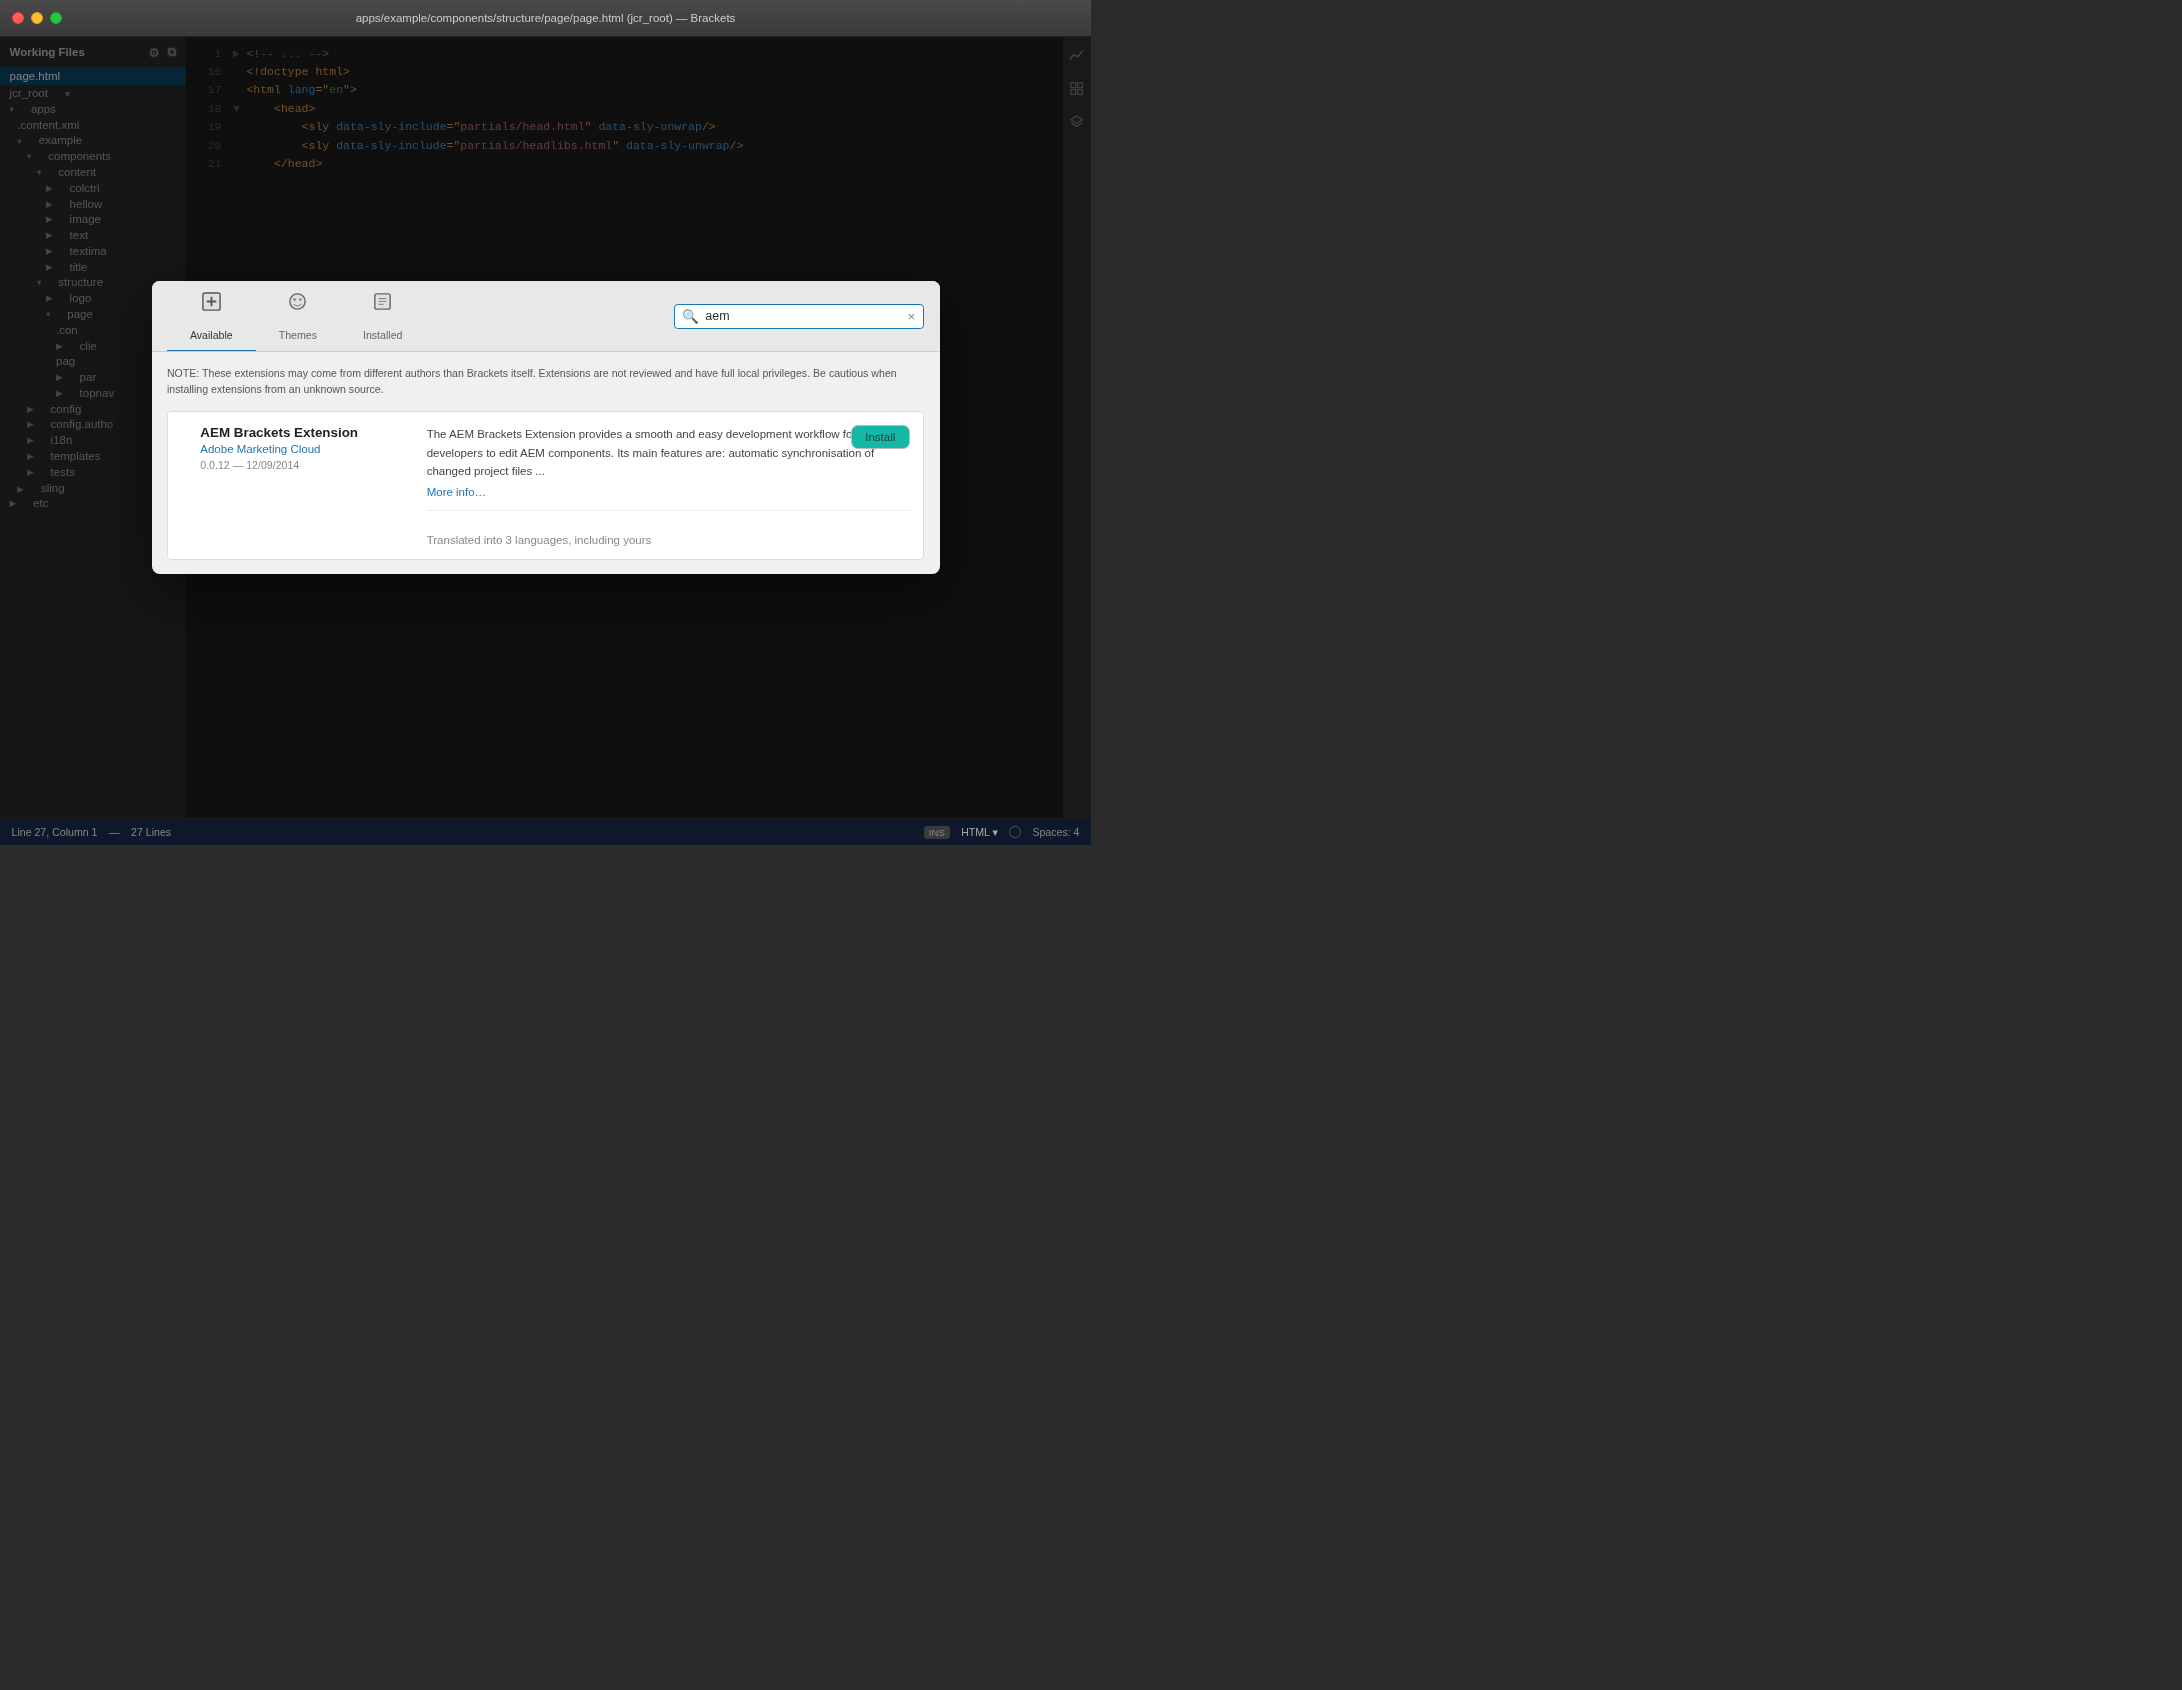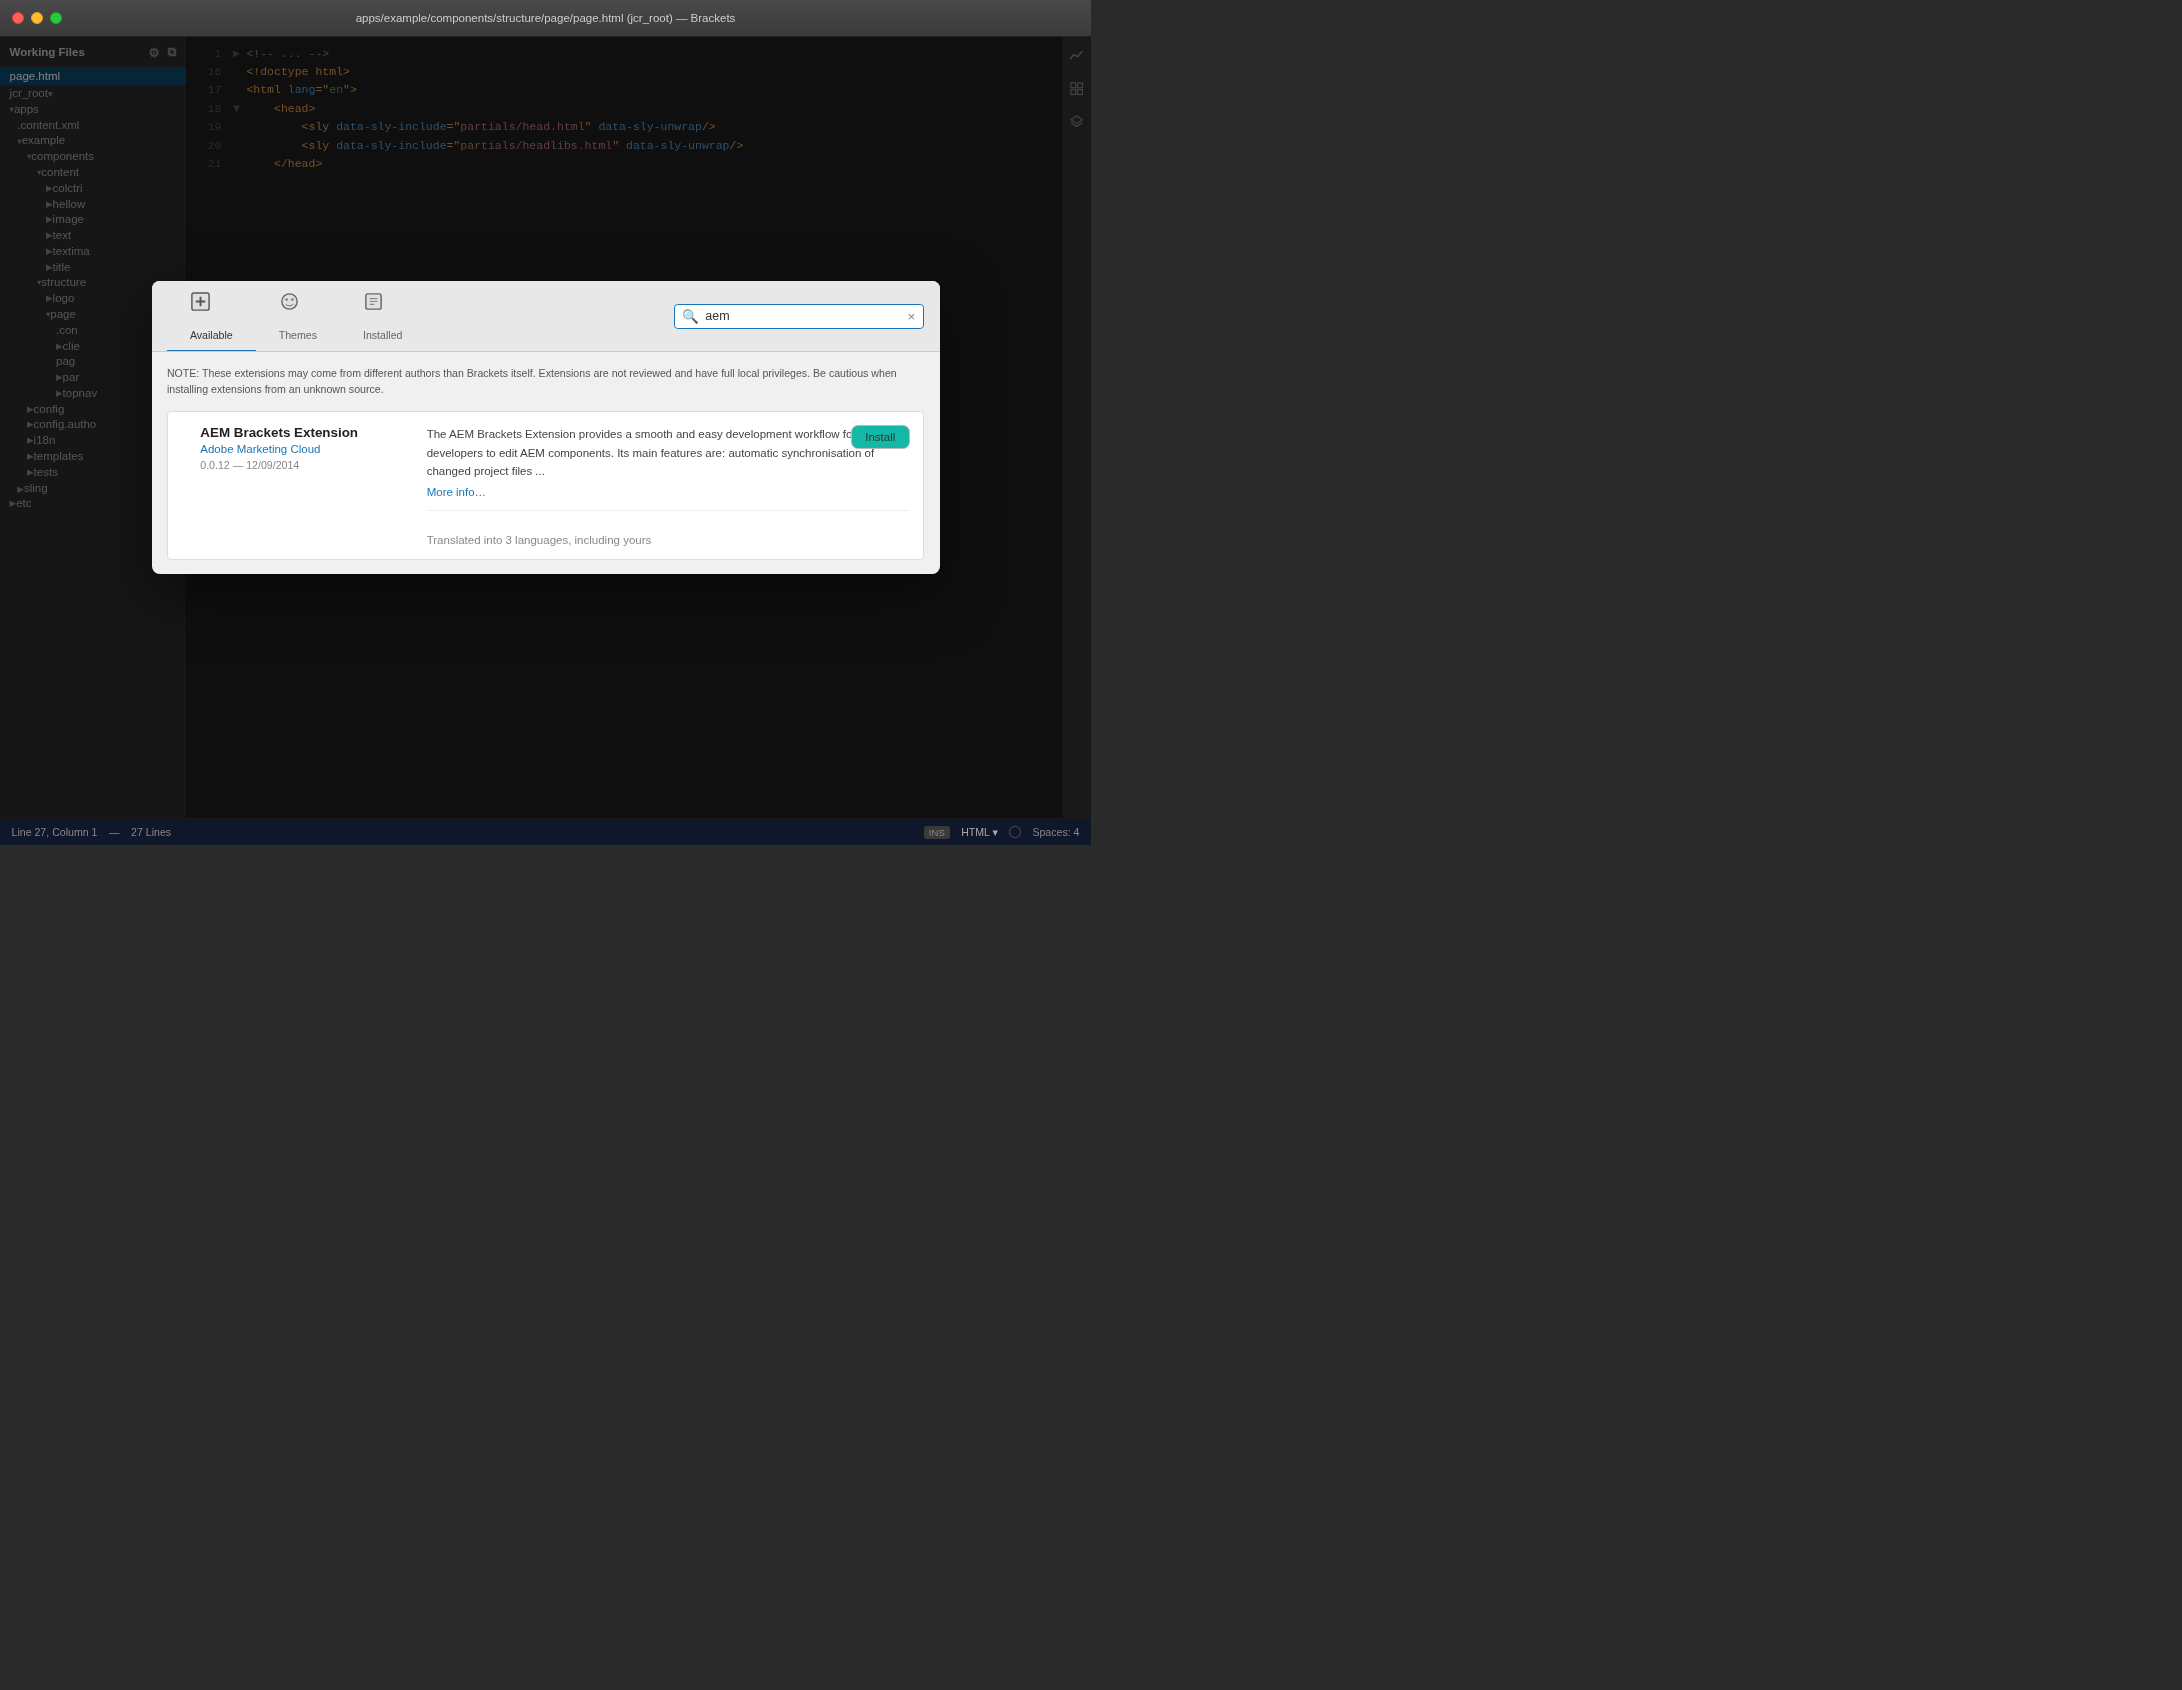--- a/index.html
+++ b/index.html
@@ -85,21 +85,21 @@
       font-size: 11.5px;
       cursor: pointer;
     }
     .sidebar-item {
       padding: 1.9px 9.6px;
       color: #aaa;
       font-size: 11.5px;
       cursor: pointer;
       display: flex;
       align-items: center;
-      gap: 0;
+      gap: 17px;
     }
     .sidebar-item.indent-1 { padding-left: 17.3px; align-items: flex-end; }
     .sidebar-item.indent-2 { padding-left: 27px; }
     .sidebar-item.indent-3 { padding-left: 37px; }
     .sidebar-item.indent-4 { padding-left: 46px; }
     .sidebar-item.indent-5 { padding-left: 56px; }
     .triangle { font-size: 8.6px; color: #888; }
     .triangle-right { font-size: 8.6px; color: #888; }
 
     
@@ -222,20 +222,21 @@
       align-items: center;
       padding: 0 15.4px;
     }
     .modal-tabs {
       display: flex;
       gap: 0;
     }
     .modal-tab {
       display: flex;
       flex-direction: column;
+      align-items: center;
       padding: 9.6px 23px;
       cursor: pointer;
       color: #666;
       font-size: 10.6px;
       border-bottom: 1.9px solid transparent;
       gap: 12px;
     }
     .modal-tab.active {
       color: #333;
       border-bottom: 1.9px solid #1a75b8;

